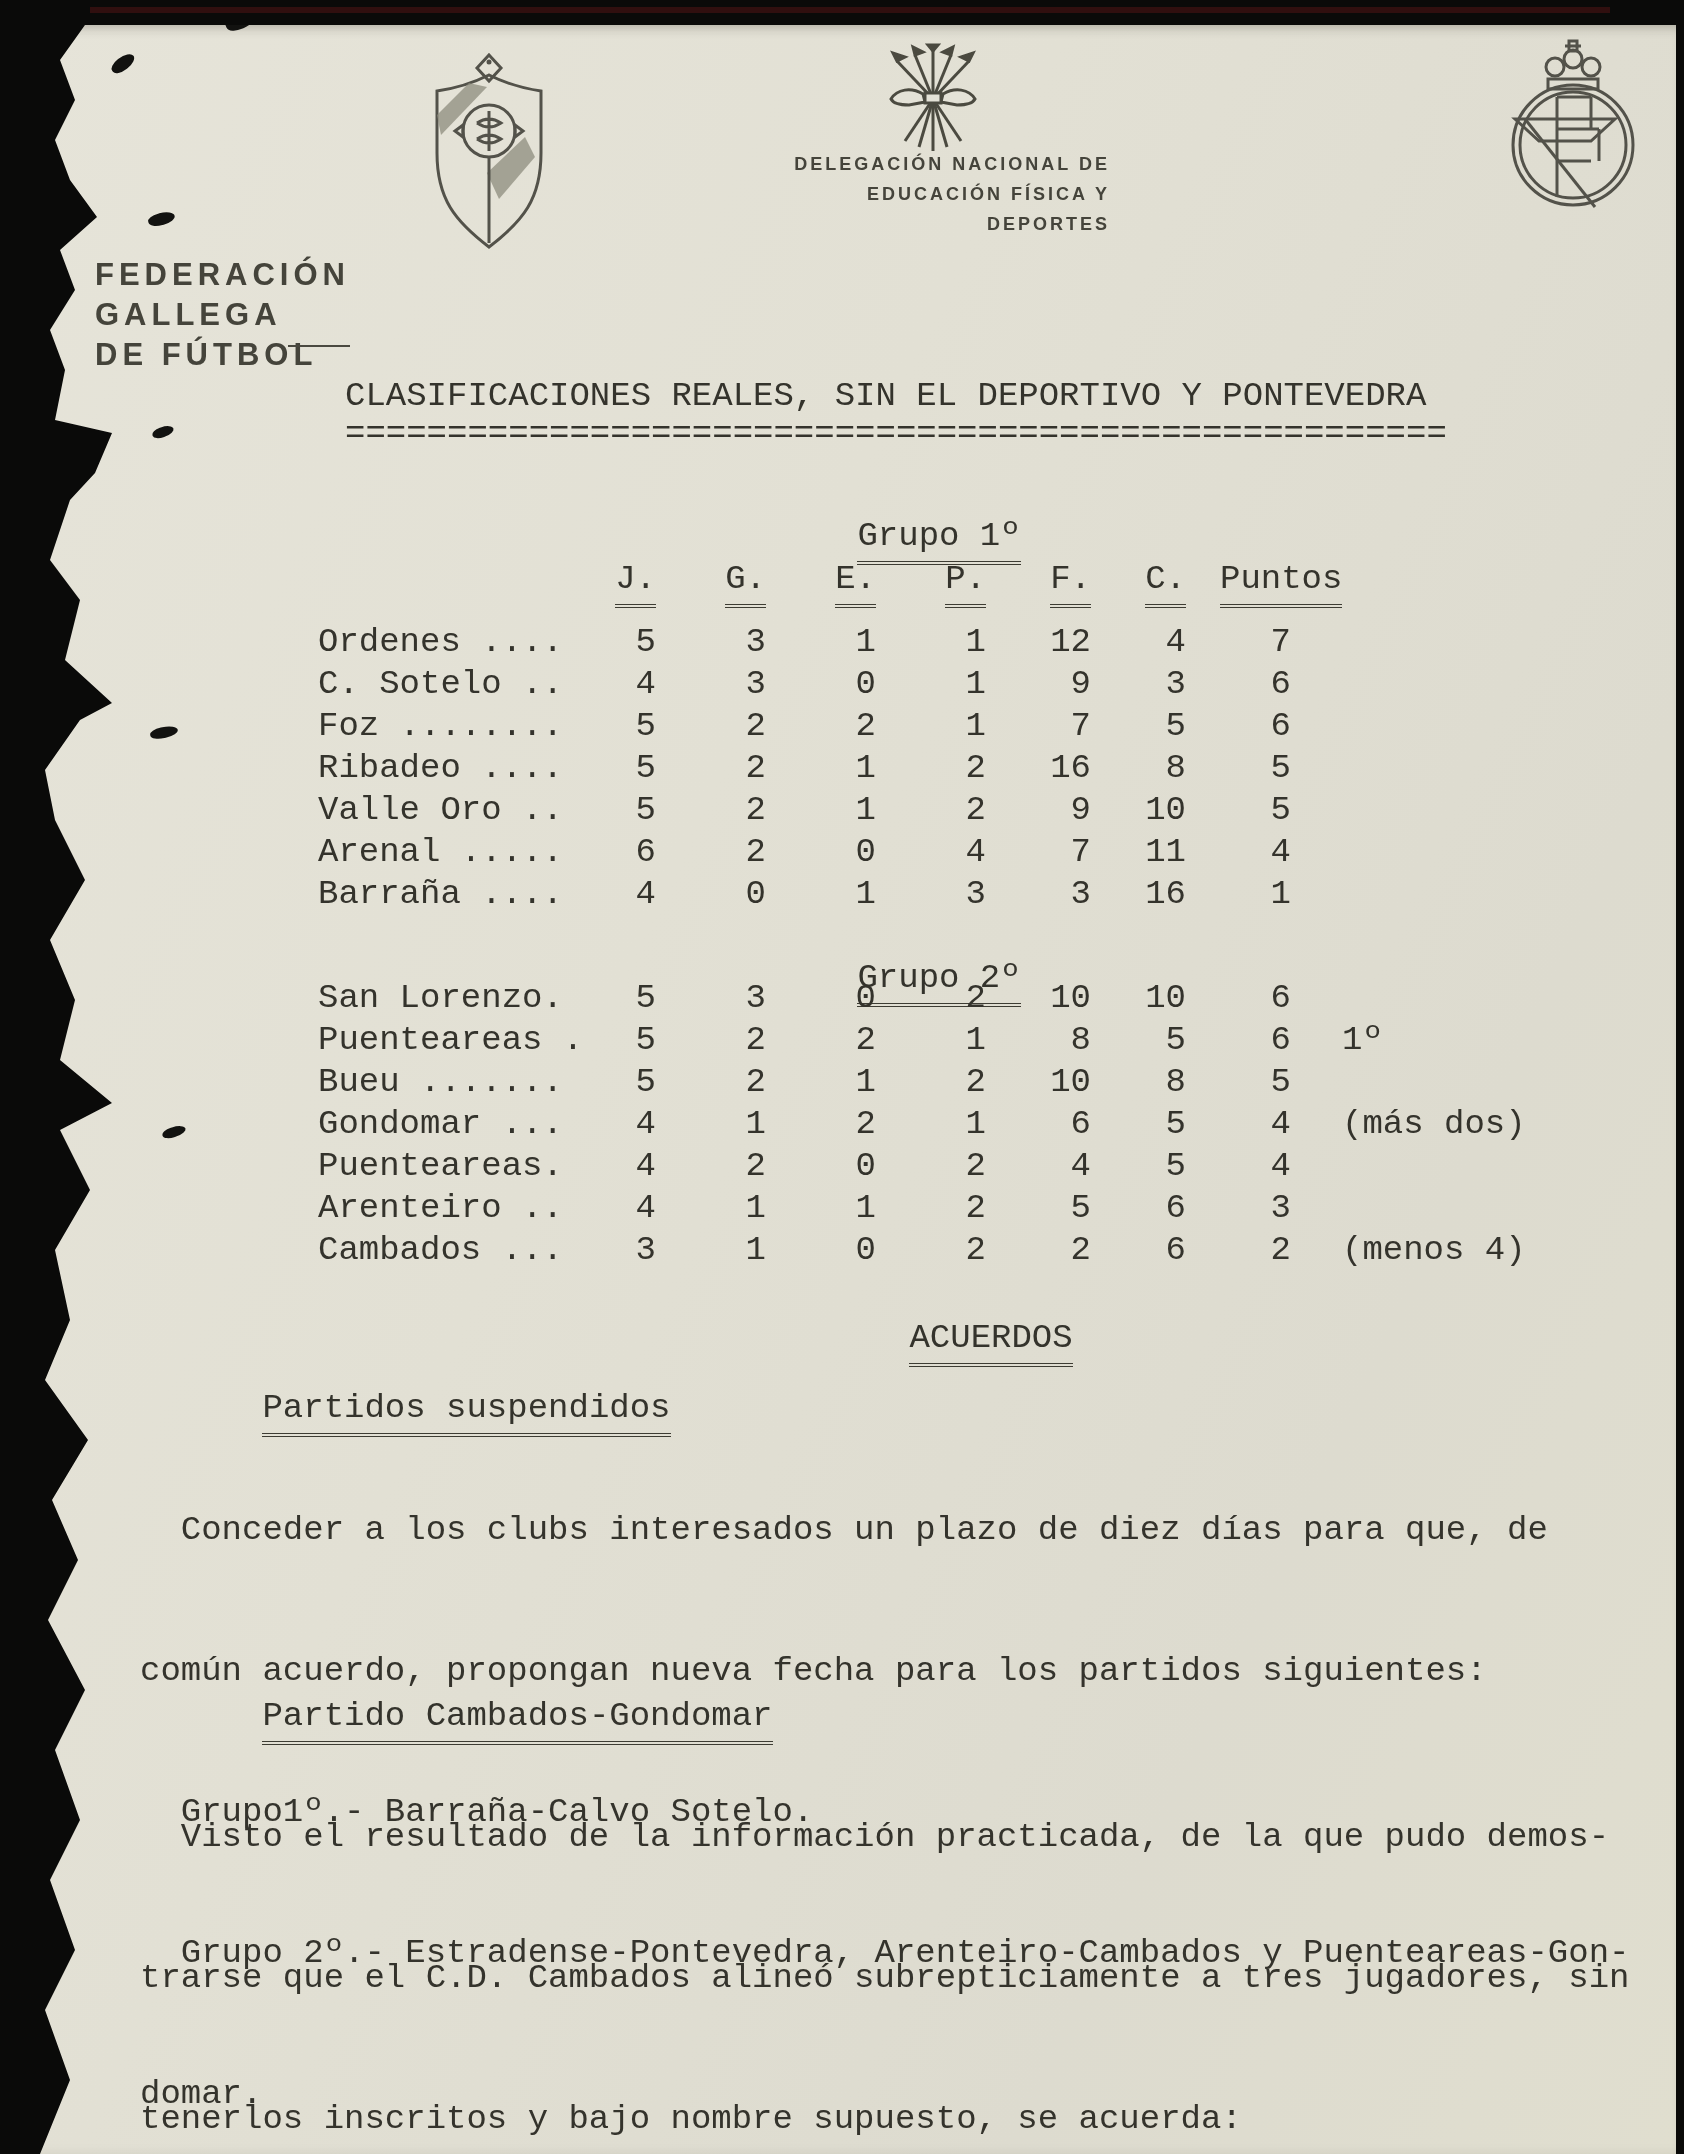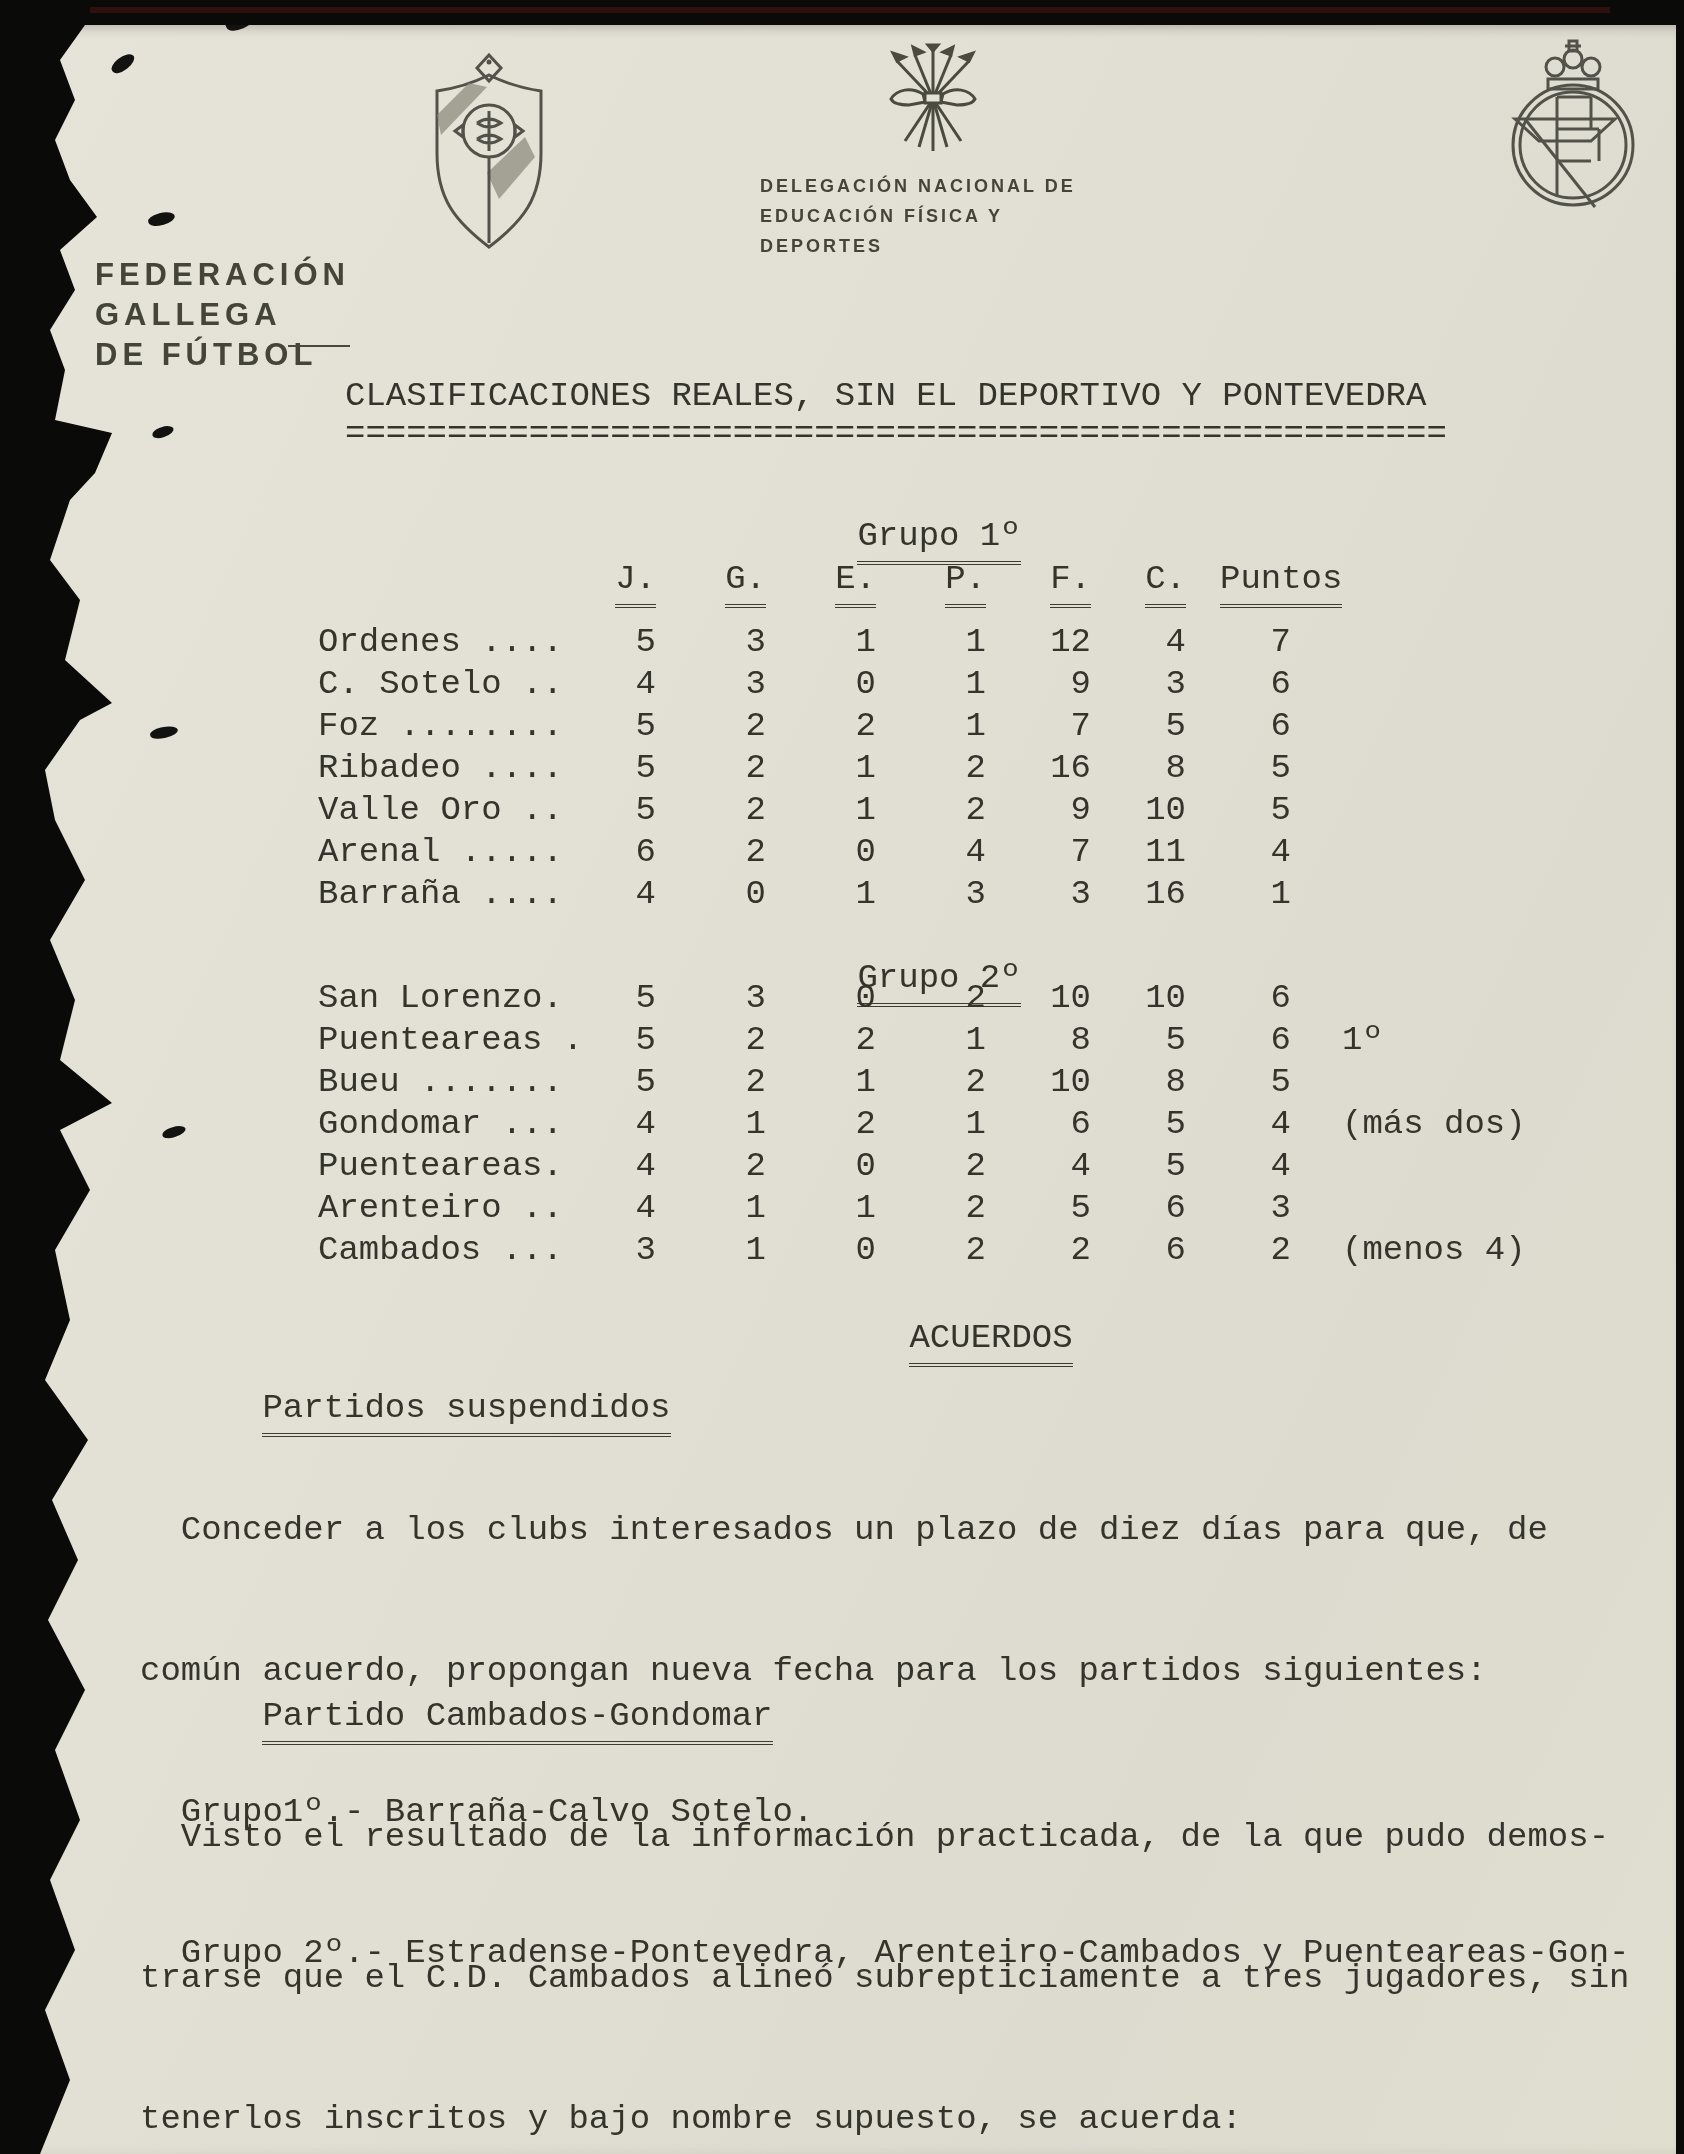--- a/index.html
+++ b/index.html
@@ -10,21 +10,21 @@
          background:linear-gradient(115deg,#e6e4d9 0%,#e2e0d4 40%,#dddbcf 75%,#e0decf 100%);
          clip-path:polygon(85px 0,1676px 0,1676px 2129px,40px 2129px,70px 2055px,45px 1985px,75px 1925px,50px 1855px,80px 1795px,55px 1725px,85px 1665px,48px 1595px,78px 1535px,52px 1475px,88px 1415px,45px 1355px,70px 1295px,55px 1225px,90px 1165px,60px 1105px,112px 1078px,60px 1035px,75px 975px,50px 915px,85px 855px,55px 795px,45px 745px,80px 695px,112px 678px,65px 635px,80px 575px,50px 535px,70px 475px,95px 448px,112px 408px,55px 395px,65px 345px,50px 305px,75px 265px,60px 225px,97px 192px,70px 155px,55px 115px,75px 75px,60px 35px);
          box-shadow:inset 14px 0 18px -10px rgba(40,35,25,.35), inset 0 10px 14px -10px rgba(40,35,25,.3);}
   .speck{position:absolute;background:#121210;border-radius:45% 55% 50% 50%;}
   .mono{position:absolute;font-size:34px;line-height:42px;color:#34332c;white-space:pre;
         font-family:"Liberation Mono","DejaVu Sans Mono",monospace;}
   .sans{position:absolute;color:#45443b;font-family:"Liberation Sans",sans-serif;font-weight:bold;}
   .dbl{display:inline-block;border-bottom:4px double #3d3c33;padding-bottom:4px;}
   .orgl{left:95px;top:230px;width:450px;text-align:left;font-size:31px;letter-spacing:5px;line-height:40px;}
   .orgl-rule{position:absolute;left:288px;top:320px;width:62px;height:2px;background:#4a4940;}
-  .orgc{left:760px;top:146px;width:350px;text-align:left;font-size:18px;letter-spacing:3px;line-height:30px;}
+  .orgc{left:760px;top:124px;width:350px;text-align:right;font-size:18px;letter-spacing:3px;line-height:30px;}
   .title-block{left:345px;top:350px;}
   .title-eq{left:345px;top:388px;}
   .ghead{left:735px;}
   .acuerdos-h{left:787px;top:1250px;}
   .sec-h{left:140px;}
   .para{left:140px;line-height:47px;}
   .para div{white-space:pre;}
   .tablewrap{position:absolute;left:318px;width:1330px;}
   .trow{display:grid;grid-template-columns:272px 110px 110px 110px 110px 100px 90px 120px 240px;
         height:42px;font-size:34px;line-height:42px;color:#34332c;}
@@ -312,20 +312,21 @@
     </div>
 
     <div class="mono sec-h" style="top:1320px;">
       <span class="dbl">Partidos suspendidos</span>
     </div>
     <div class="mono para" style="top:1388px;">
       <div>  Conceder a los clubs interesados un plazo de diez días para que, de</div>
       <div>común acuerdo, propongan nueva fecha para los partidos siguientes:</div>
       <div>  Grupo1º.- Barraña-Calvo Sotelo.</div>
       <div>  Grupo 2º.- Estradense-Pontevedra, Arenteiro-Cambados y Puenteareas-Gon-</div>
+      <div>domar.</div>
     </div>
 
     <div class="mono sec-h" style="top:1628px;">
       <span class="dbl">Partido Cambados-Gondomar</span>
     </div>
     <div class="mono para" style="top:1695px;">
       <div>  Visto el resultado de la información practicada, de la que pudo demos-</div>
       <div>trarse que el C.D. Cambados alineó subrepticiamente a tres jugadores, sin</div>
       <div>tenerlos inscritos y bajo nombre supuesto, se acuerda:</div>
       

